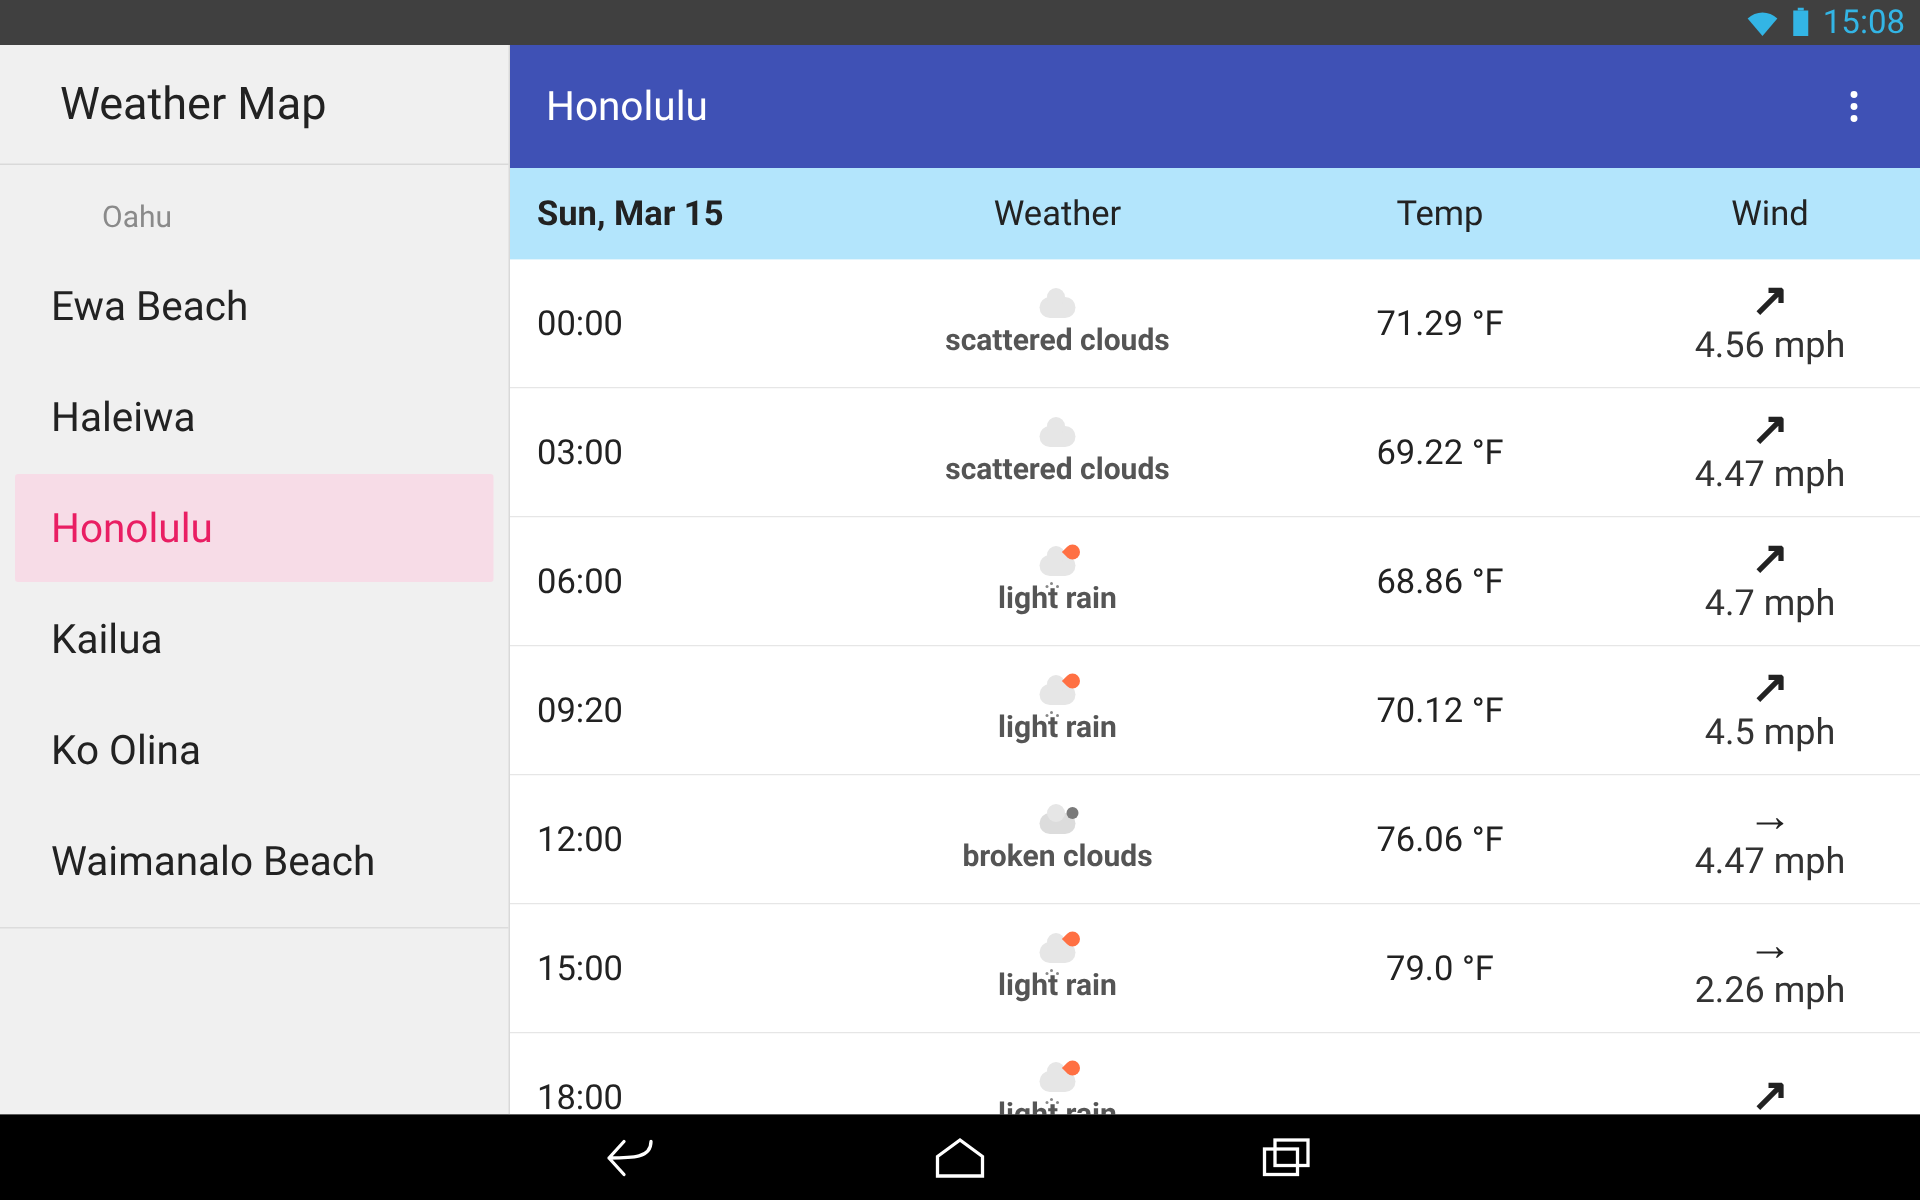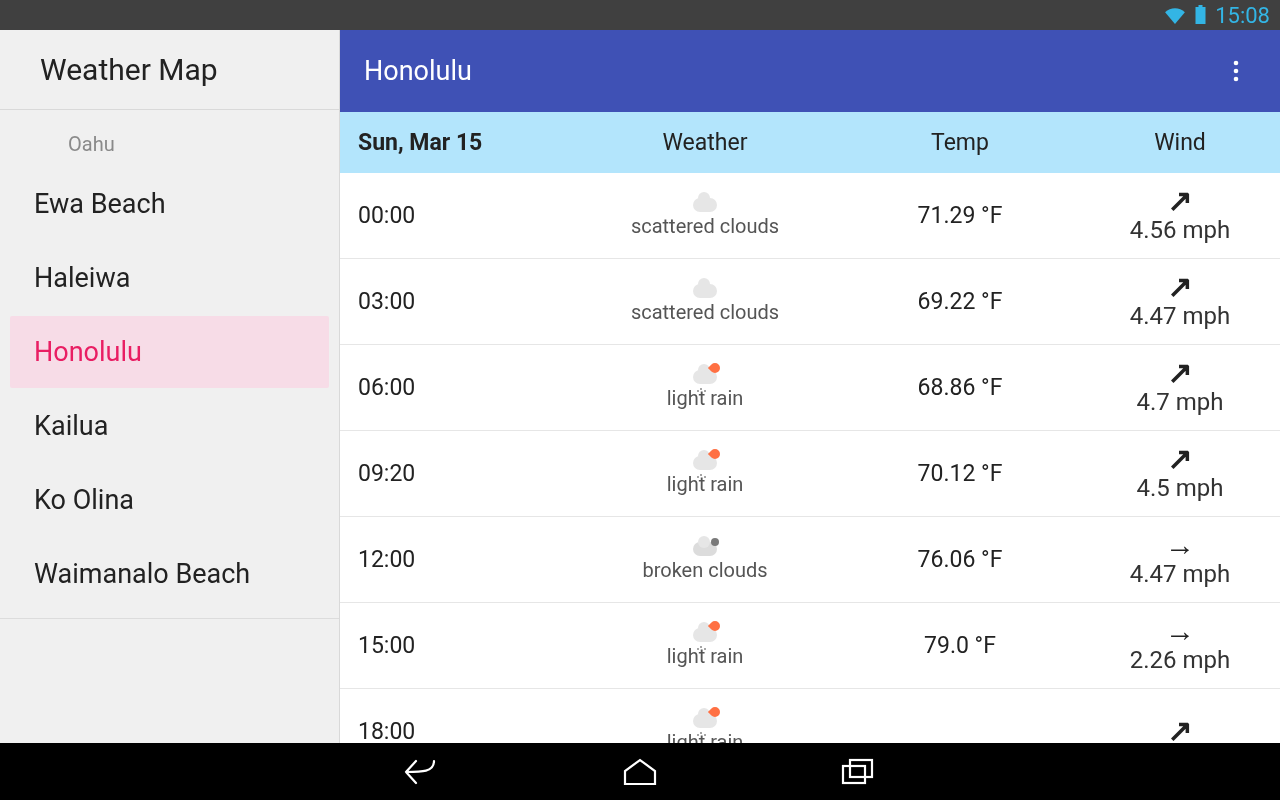--- a/index.html
+++ b/index.html
@@ -54,21 +54,21 @@
   .col-temp { width: 240px; text-align: center; }
   .col-wind { width: 200px; text-align: center; }
   .table-head .col-time { font-weight: 700; }
 
   .rows { flex: 1 1 auto; overflow: hidden; }
   .row {
     height: 86px; border-bottom: 1px solid #e6e6e6; display: flex; align-items: center;
     font-size: 23px; color: #222; background: #fff;
   }
   .row .col-time { font-size: 23px; }
-  .row .weather-cell { display:flex; flex-direction:column; align-items:center; gap:2px; }
+  .row .weather-cell { display:flex; flex-direction:column; align-items:center; gap:2px;font-weight:bold; }
   .row .weather-label { font-size: 20px; color:#555; }
   .row .wind-cell { display:flex; flex-direction:column; align-items:center; gap:0px; }
   .row .wind-label { font-size: 24px; color:#333; }
   .wind-arrow { font-size: 30px; font-weight: 700; line-height: 1; }
 
   .wicon { width: 26px; height: 20px; display:inline-block; position:relative; }
   .cloud-shape {
     width: 24px; height: 14px; background:#e6e6e6; border-radius: 10px; position:absolute; bottom:0; left:1px;
   }
   .cloud-shape::before {

